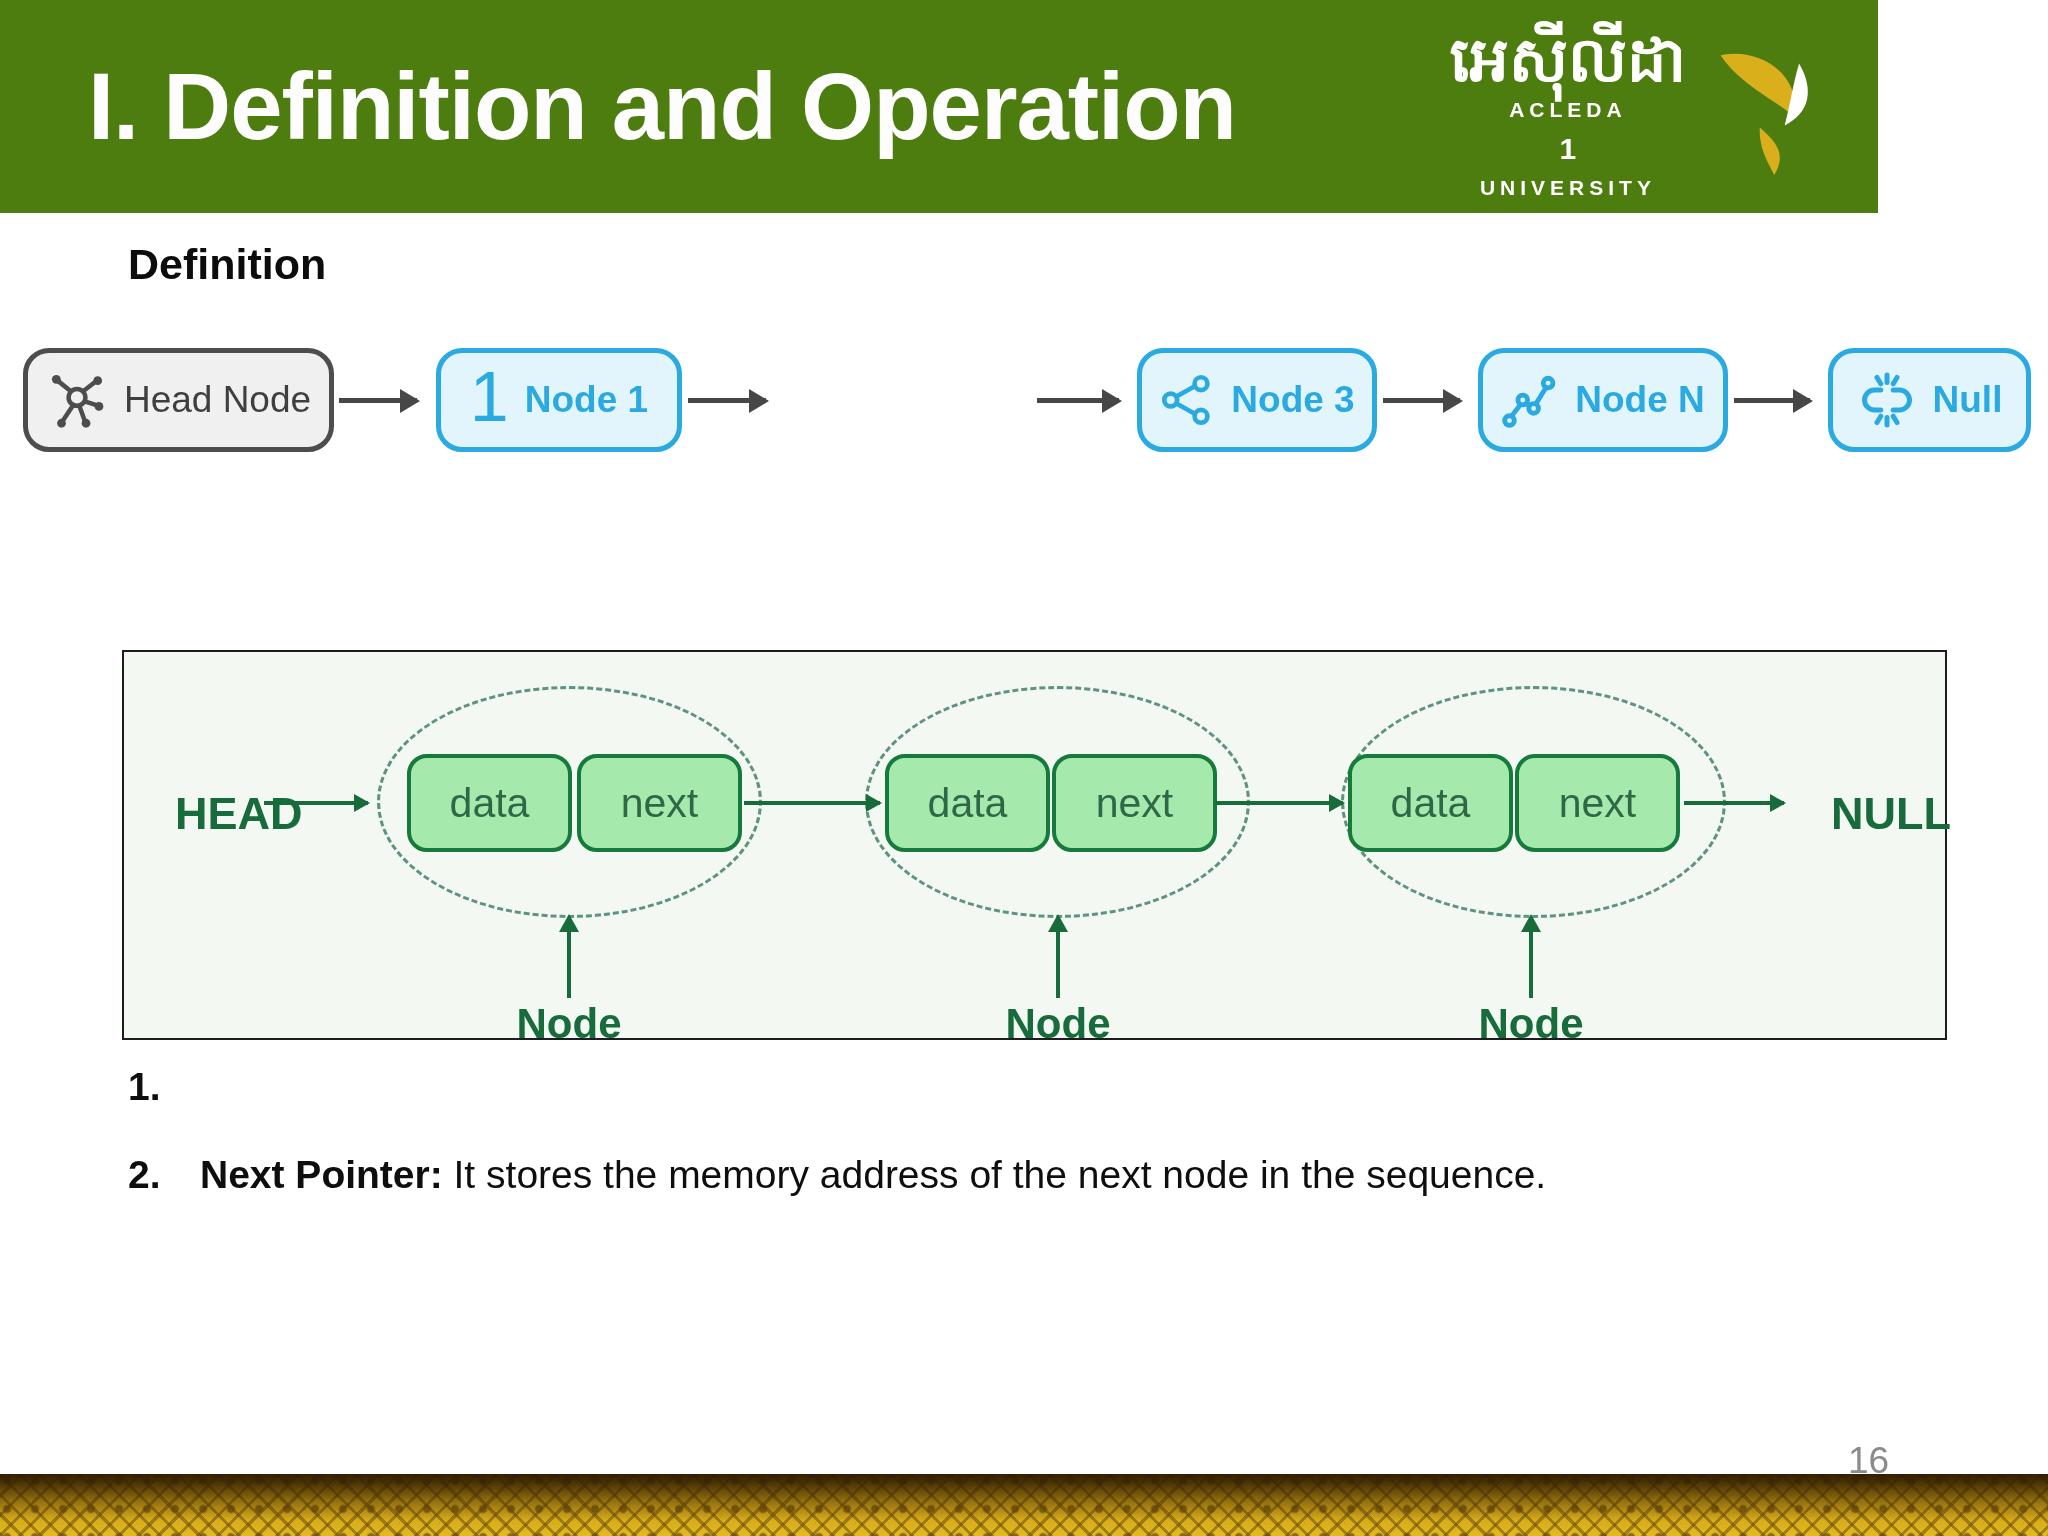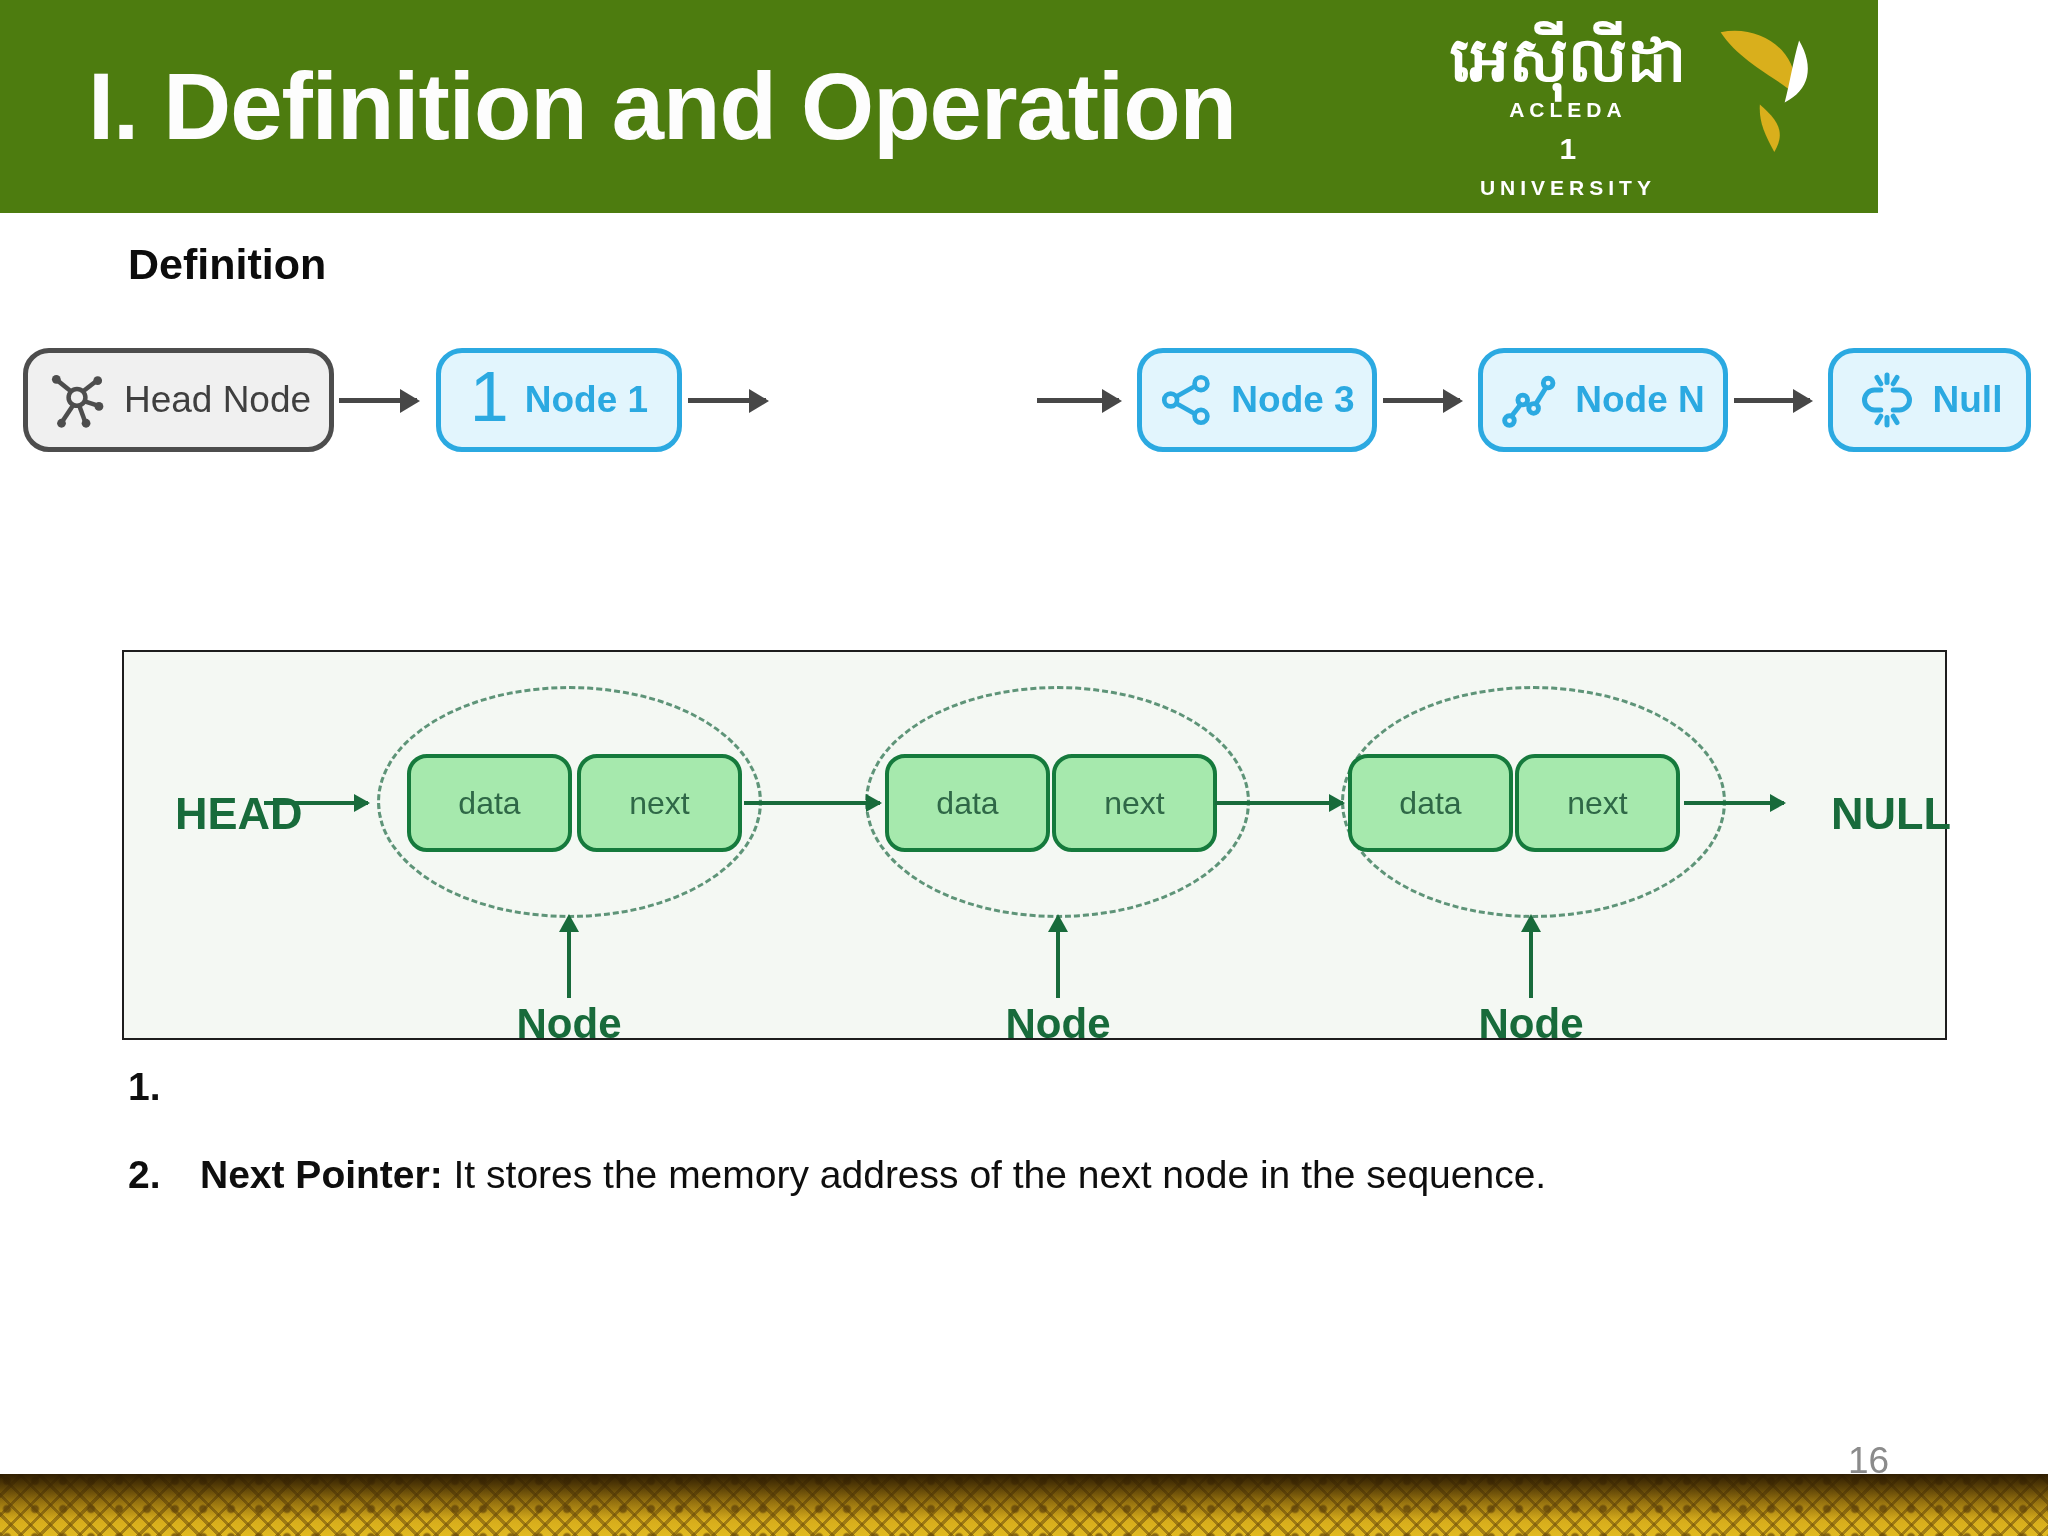--- a/index.html
+++ b/index.html
@@ -4,21 +4,21 @@
 <style>
   * { margin:0; padding:0; box-sizing:border-box; }
   html,body { width:2048px; height:1536px; }
   body { font-family:"Liberation Sans", sans-serif; background:#ffffff; position:relative; overflow:hidden; }
   #slide { position:absolute; inset:0; width:2048px; height:1536px; background:#ffffff; }
 
   
   .header { position:absolute; left:0; top:0; width:1878px; height:213px; background:#4d7c0f; }
   .title { position:absolute; left:88px; top:22px; height:170px; display:flex; align-items:center;
            color:#fdfdfd; font-size:94px; font-weight:700; letter-spacing:-1px; }
-  .logo { position:absolute; right:62px; top:26px; display:flex; align-items:flex-start; gap:26px; }
+  .logo { position:absolute; right:62px; top:26px; display:flex; align-items:center; gap:26px; }
   .logo-text { display:flex; flex-direction:column; align-items:center; gap:4px; }
   .logo-khmer { color:#ffffff; font-size:62px; font-weight:700; line-height:1.1; }
   .logo-sub { display:flex; align-items:center; gap:10px; color:#ffffff; font-size:21px;
               font-weight:700; letter-spacing:5px;flex-direction:column; }
   .logo-one { font-size:30px; letter-spacing:0; font-weight:800; }
   .logo-bird { width:104px; height:128px; }
 
   
   .section-heading { position:absolute; left:128px; top:240px; font-size:43px; font-weight:700; color:#0c0c0c; }
 
@@ -50,21 +50,21 @@
   
   .diagram { position:absolute; left:122px; top:650px; width:1825px; height:390px;
              background:#f4f8f3; border:2px solid #1d1d1d; }
   .dlabel { position:absolute; font-size:45px; font-weight:700; color:#186b3b;margin-left:39px; }
   .dlabel-head { left:12px;  top:136px; }
   .dlabel-null { left:1668px; top:136px; }
   .ellipse { position:absolute; top:34px; width:385px; height:232px; border:3px dashed #5e9478; border-radius:50%; }
   .el1 { left:253px; } .el2 { left:741px; } .el3 { left:1217px; }
   .gcell { position:absolute; top:102px; width:165px; height:98px; background:#a6e9ad;
            border:4px solid #157a3c; border-radius:20px; display:flex; align-items:center;
-           justify-content:center; font-size:32px; color:#2f6847; }
+           justify-content:center; font-size:41px; color:#2f6847; }
   .gc1d { left:283px; } .gc1n { left:453px; }
   .gc2d { left:761px; } .gc2n { left:928px; }
   .gc3d { left:1224px; } .gc3n { left:1391px; }
   .garrow { position:absolute; top:149px; height:4px; background:#186b3b; }
   .garrow::after { content:''; position:absolute; right:-2px; top:50%; transform:translateY(-50%);
                    border-left:16px solid #186b3b; border-top:9px solid transparent; border-bottom:9px solid transparent; }
   .ga1 { left:140px;  width:104px; }
   .ga2 { left:620px;  width:136px; }
   .ga3 { left:1091px; width:128px; }
   .ga4 { left:1560px; width:100px; }

